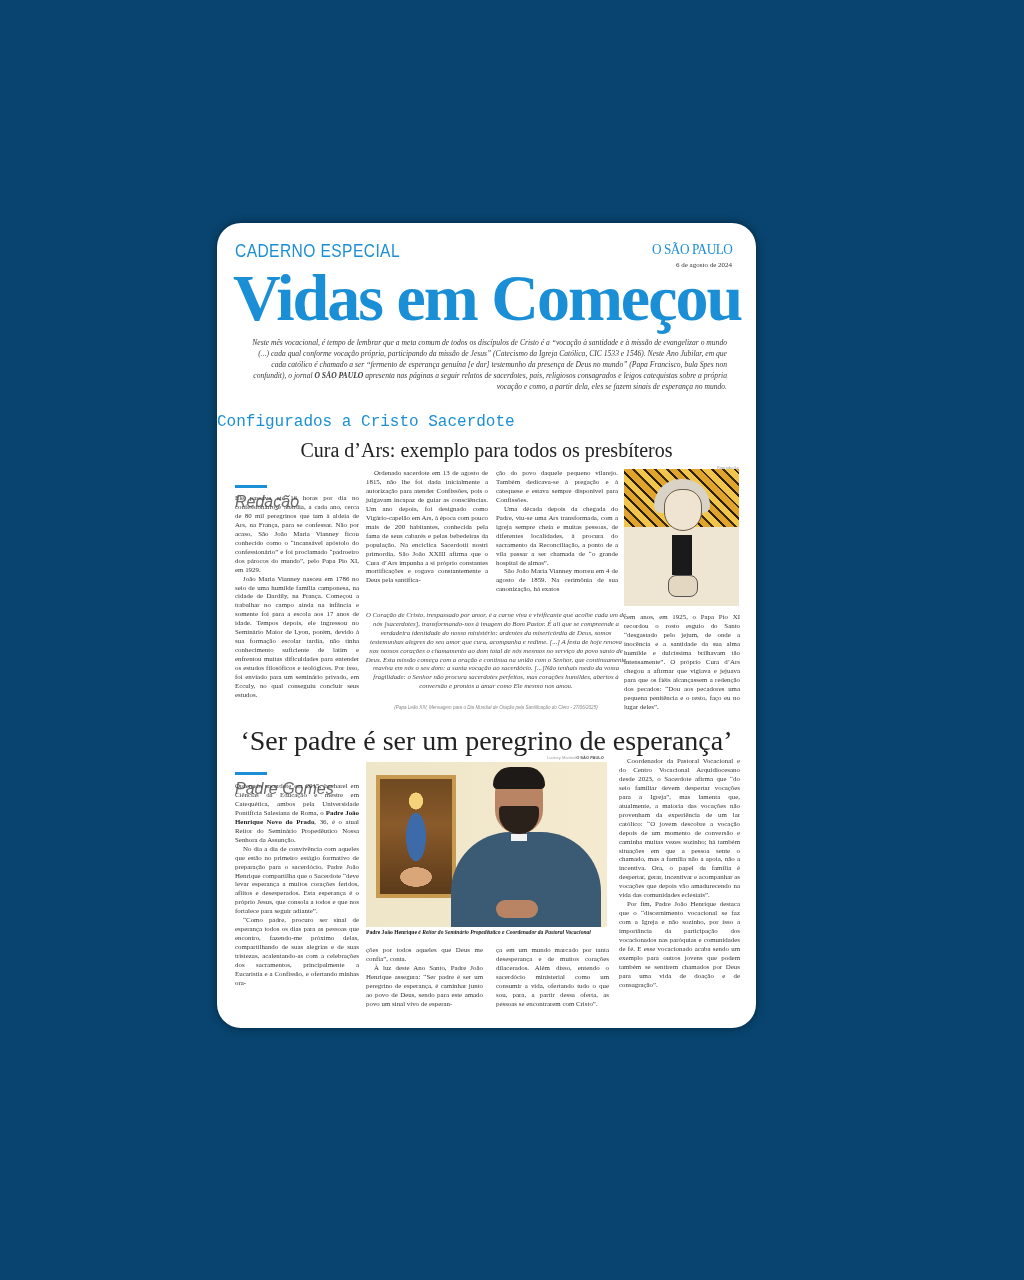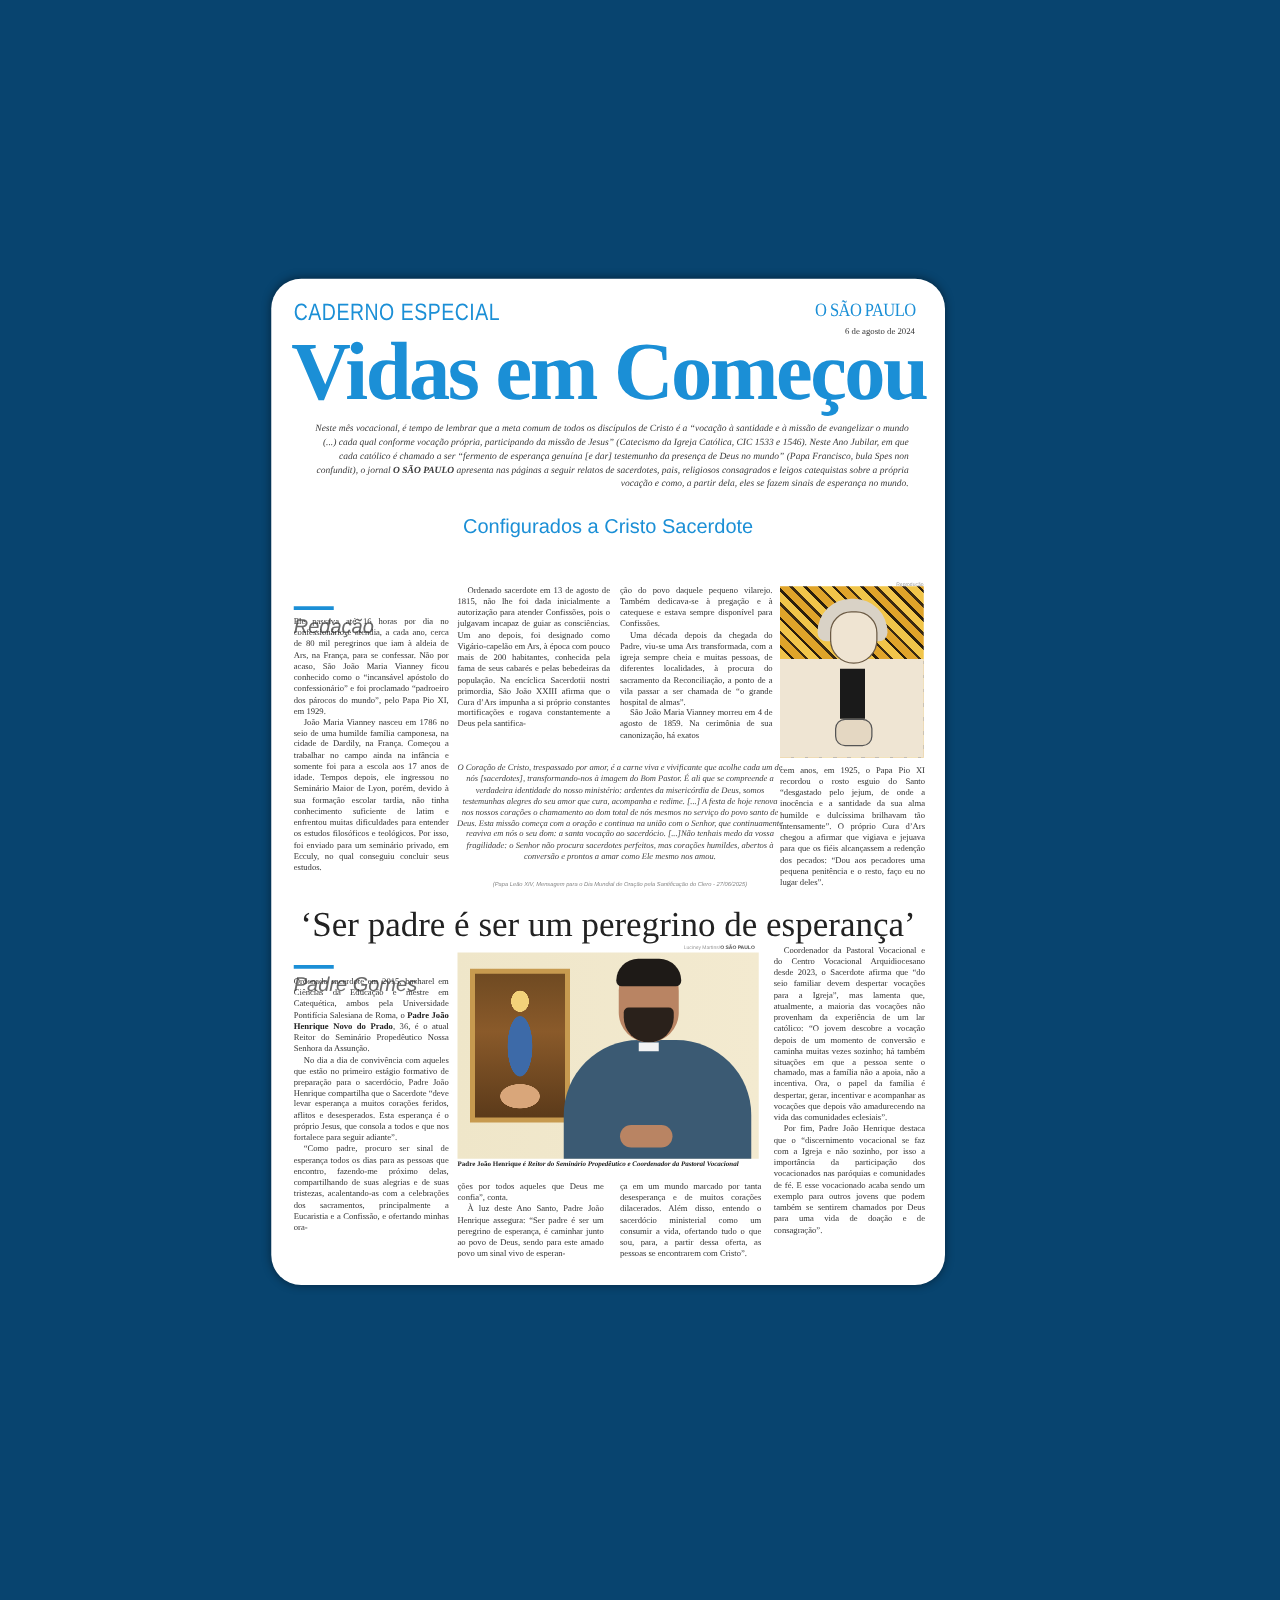--- a/index.html
+++ b/index.html
@@ -46,22 +46,21 @@
     letter-spacing: -2px; white-space: nowrap;
   }
   .intro {
     left: 30px; top: 114px; width: 480px;
     font-size: 7.6px; line-height: 11px; font-style: italic;
     text-align: right; color: #3a3a3a;
   }
   .intro b { font-style: italic; }
   .section-title {
     left: 0; width: 539px; top: 190px;
-    text-align: center;
-    font-family: Liberation Sans, sans-serif;
+    font-family: Liberation Mono, monospace;
     font-size: 16px; color: #1b8fd6; font-weight: 300;
   }
   .headline {
     left: 0; width: 539px;
     text-align: center;
     font-family: "Liberation Serif", serif;
     font-size: 20px; color: #222;
   }
   .h1 { top: 216px; }
   .h2 { top: 502px; font-size: 28px; }
@@ -159,20 +158,21 @@
 <div class="page">
 
   <div class="abs kicker">CADERNO ESPECIAL</div>
   <div class="abs brand">O SÃO PAULO</div>
   <div class="abs date">6 de agosto de 2024</div>
   <div class="abs masthead">Vidas em Começou</div>
 
   <div class="abs intro"><span>Neste mês vocacional, é tempo de lembrar que a meta comum de todos os discípulos de Cristo é a “vocação à santidade e à missão de evangelizar o mundo (...) cada qual conforme vocação própria, participando da missão de Jesus” (Catecismo da Igreja Católica, CIC 1533 e 1546). Neste Ano Jubilar, em que cada católico é chamado a ser “fermento de esperança genuína [e dar] testemunho da presença de Deus no mundo” (Papa Francisco, bula Spes non confundit), o jornal </span><b>O SÃO PAULO</b><span> apresenta nas páginas a seguir relatos de sacerdotes, pais, religiosos consagrados e leigos catequistas sobre a própria vocação e como, a partir dela, eles se fazem sinais de esperança no mundo.</span></div>
 
   <div class="abs section-title">Configurados a Cristo Sacerdote</div>
+  <div class="abs headline h1">Cura d’Ars: exemplo para todos os presbíteros</div>
 
   <div class="abs byline" style="left:18px; top:246px;">Redação</div>
   <div class="abs byline-bar" style="left:18px; top:262px;"></div>
 
   <div class="abs col" style="left:18px; top:271px; width:124px;">
     <p class="first">Ele passava até 16 horas por dia no confessionário e atendia, a cada ano, cerca de 80 mil peregrinos que iam à aldeia de Ars, na França, para se confessar. Não por acaso, São João Maria Vianney ficou conhecido como o “incansável apóstolo do confessionário” e foi proclamado “padroeiro dos párocos do mundo”, pelo Papa Pio XI, em 1929.</p>
     <p>João Maria Vianney nasceu em 1786 no seio de uma humilde família camponesa, na cidade de Dardily, na França. Começou a trabalhar no campo ainda na infância e somente foi para a escola aos 17 anos de idade. Tempos depois, ele ingressou no Seminário Maior de Lyon, porém, devido à sua formação escolar tardia, não tinha conhecimento suficiente de latim e enfrentou muitas dificuldades para entender os estudos filosóficos e teológicos. Por isso, foi enviado para um seminário privado, em Ecculy, no qual conseguiu concluir seus estudos.</p>
   </div>
 
   <div class="abs col" style="left:149px; top:246px; width:122px;">

